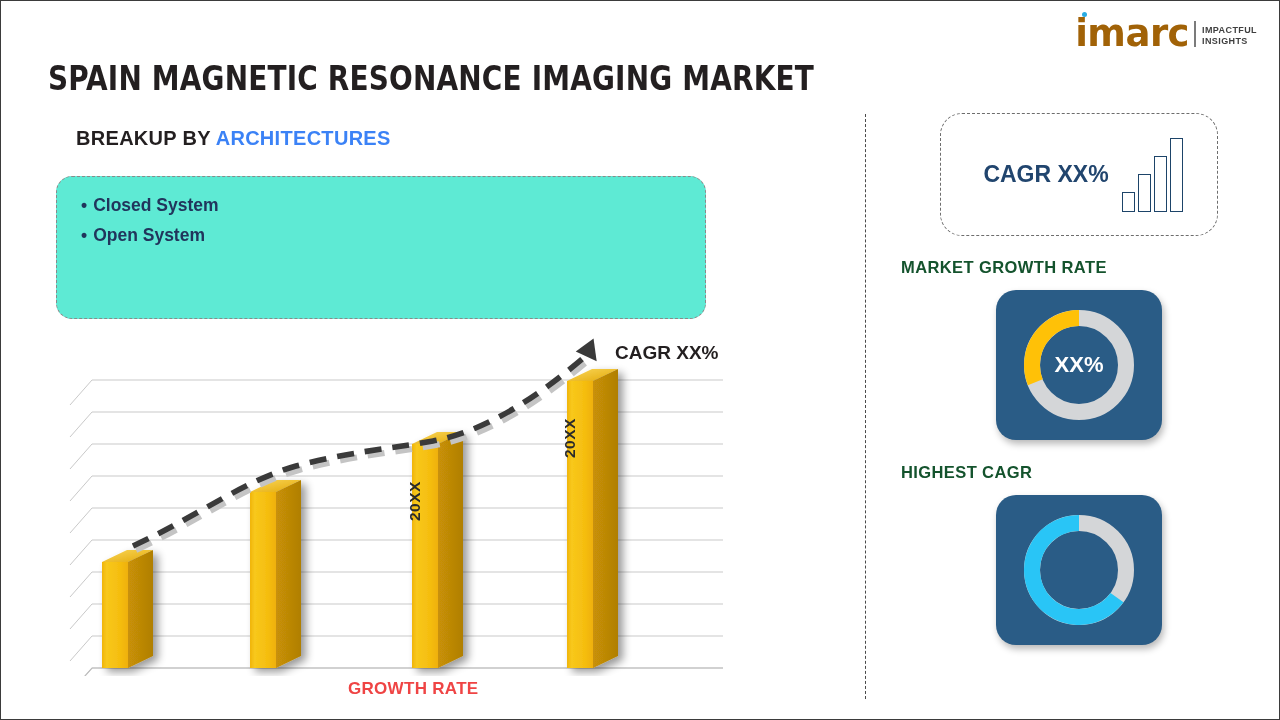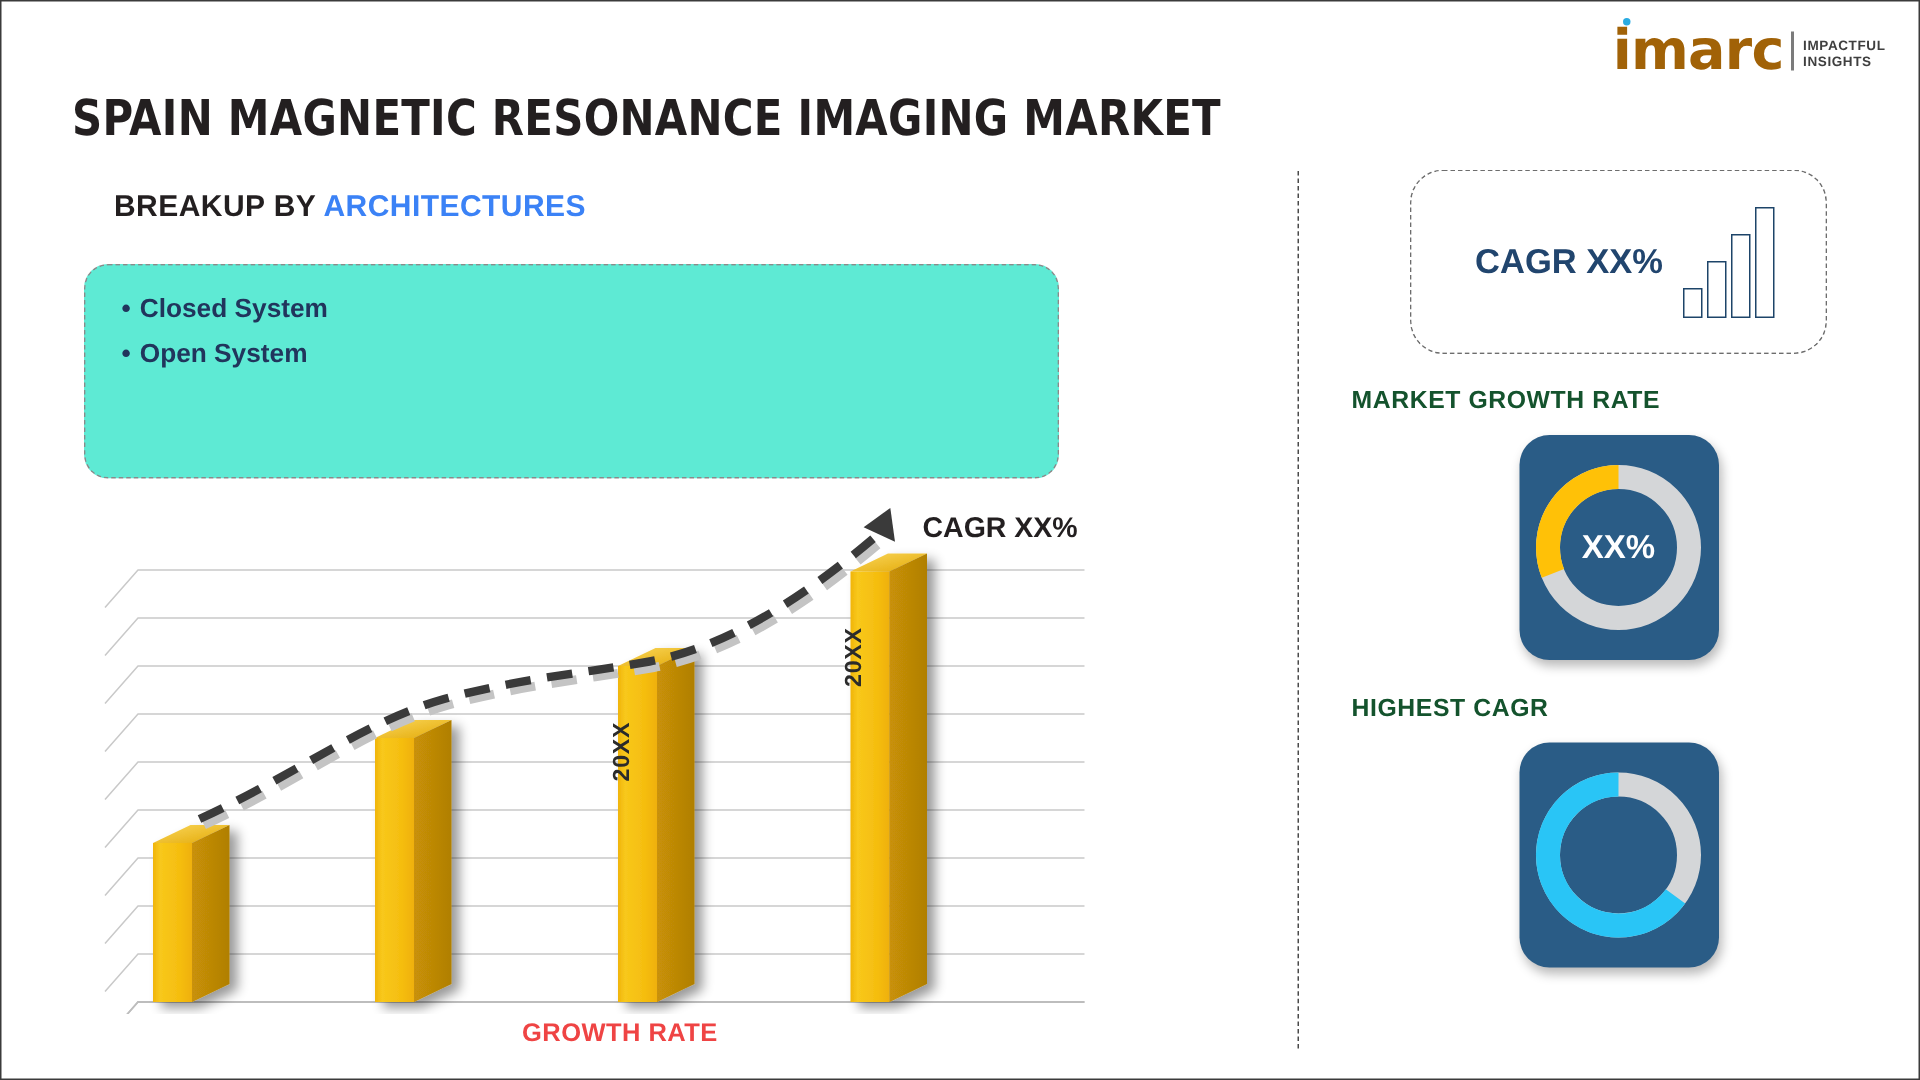--- a/index.html
+++ b/index.html
@@ -216,21 +216,21 @@
     font-weight: bold;
     color: #14532d;
     letter-spacing: 0.4px;
   }
   #cagr-caption { margin-top: 22px; }
 
   
   .donut-tile {
     position: relative;
     margin: 0 auto;
-    width: 133px;
+    width: 166px;
     height: 150px;
     border-radius: 20px;
     background: #2a5c86;
     box-shadow: 2px 4px 7px rgba(0,0,0,0.28);
     display: flex;
     align-items: center;
     justify-content: center;
   }
   .donut-tile svg { display: block; }
   .donut-value {

